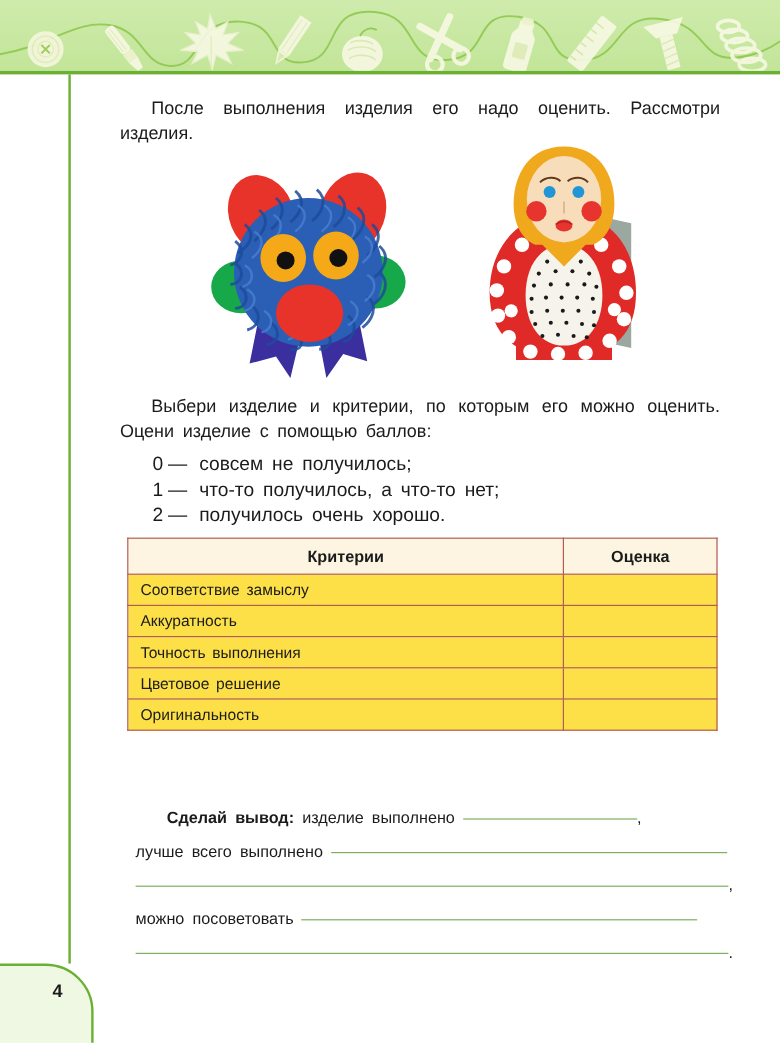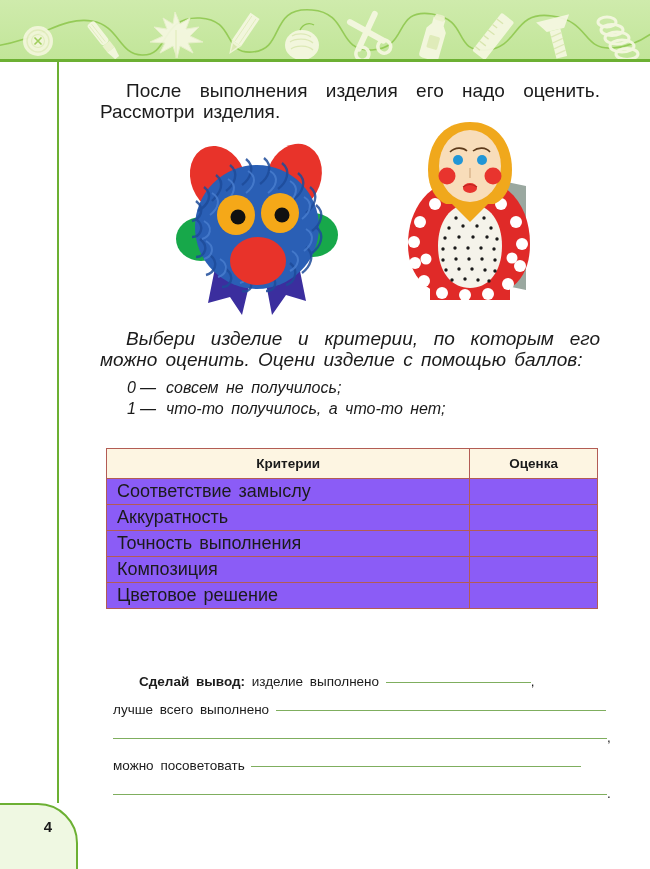--- a/index.html
+++ b/index.html
@@ -32,21 +32,21 @@
   }
   .pagenum {
     position: absolute; left: 36px; top: 818px; width: 24px;
     font-size: 15px; font-weight: bold; color: #1a1a1a; text-align: center;
   }
 
   
   .content { position: absolute; left: 100px; top: 62px; width: 500px; }
 
   p.para {
-    font-size: 19px; line-height: 21px; color: #1b1b1b;
+    font-size: 15px; line-height: 21px; color: #1b1b1b;
     text-align: justify; text-align-last: left;
     word-spacing: 3px;
   }
   p.para .ind { display: inline-block; width: 26px; }
 
   .intro { margin-top: 18px; }
   .choose { margin-top: 0; }
 
   .scorelist { margin-top: 7px; margin-left: 27px; }
   .scoreline {
@@ -63,22 +63,22 @@
 
   
   .tbl {
     position: absolute; left: 106px; top: 448px;
     width: 492px; border-collapse: collapse;
     border: 1.6px solid #b35c54;
   }
   .tbl th, .tbl td {
     border: 1.3px solid #b35c54;
     height: 26px; padding: 0 0 0 10px;
-    font-size: 18px; color: #1b1b1b; text-align: left;
-    word-spacing: 2px; background: #8b5cf6;
+    font-size: 13px; color: #1b1b1b; text-align: left;
+    word-spacing: 2px; background: #fde047;
   }
   .tbl thead th {
     background: #fdf5e2; text-align: center; font-weight: bold;
     font-size: 13.5px; height: 30px; padding-left: 0;
   }
   .tbl .c-crit { width: 364px; margin-top: 47px; }
   .tbl .c-score { width: 128px; }
 
   
   .concl { position: absolute; left: 113px; top: 670px; width: 500px; }
@@ -339,30 +339,33 @@
       <circle cx="47" cy="58" r="8.5" fill="#e8342e"></circle>
       <circle cx="93" cy="58" r="8.5" fill="#e8342e"></circle>
 
       <path d="M70,50 L70,60" stroke="#d8b48c" stroke-width="1.4"></path>
 
       <ellipse cx="70" cy="70" rx="7" ry="5" fill="#e8342e"></ellipse>
       <path d="M63,69 Q70,64 77,69" fill="none" stroke="#b3231f" stroke-width="1.2"></path>
     </svg>
   </div>
 
-  <div class="content" style="top:328px;font-style:italic;">
+  <div class="content" style="top:328px;">
     <p class="para choose"><span class="ind"></span><span>Выбери изделие и критерии, по которым его можно оценить. Оцени изделие с помощью баллов:</span></p>
 
     <div class="scorelist">
       <div class="scoreline">
         <span class="num">0</span><span class="dash">—</span><span>совсем  не  получилось;</span>
       </div>
       <div class="scoreline">
         <span class="num">1</span><span class="dash">—</span><span>что-то  получилось,  а  что-то  нет;</span>
       </div>
+      <div class="scoreline">
+        <span class="num">2</span><span class="dash">—</span><span>получилось  очень  хорошо.</span>
+      </div>
     </div>
   </div>
 
   <table class="tbl">
     <thead>
       <tr>
         <th class="c-crit">Критерии</th>
         <th class="c-score">Оценка</th>
       </tr>
     </thead>
@@ -373,25 +376,25 @@
       </tr>
       <tr>
         <td>Аккуратность</td>
         <td></td>
       </tr>
       <tr>
         <td>Точность  выполнения</td>
         <td></td>
       </tr>
       <tr>
-        <td>Композиция</td>
+        <td>Цветовое  решение</td>
         <td></td>
       </tr>
       <tr>
-        <td>Цветовое  решение</td>
+        <td>Оригинальность</td>
         <td></td>
       </tr>
     </tbody>
   </table>
 
   <div class="concl">
 
     <div class="cline">
       <span class="ind"></span><b>Сделай  вывод:</b>
       <span>изделие  выполнено</span>

